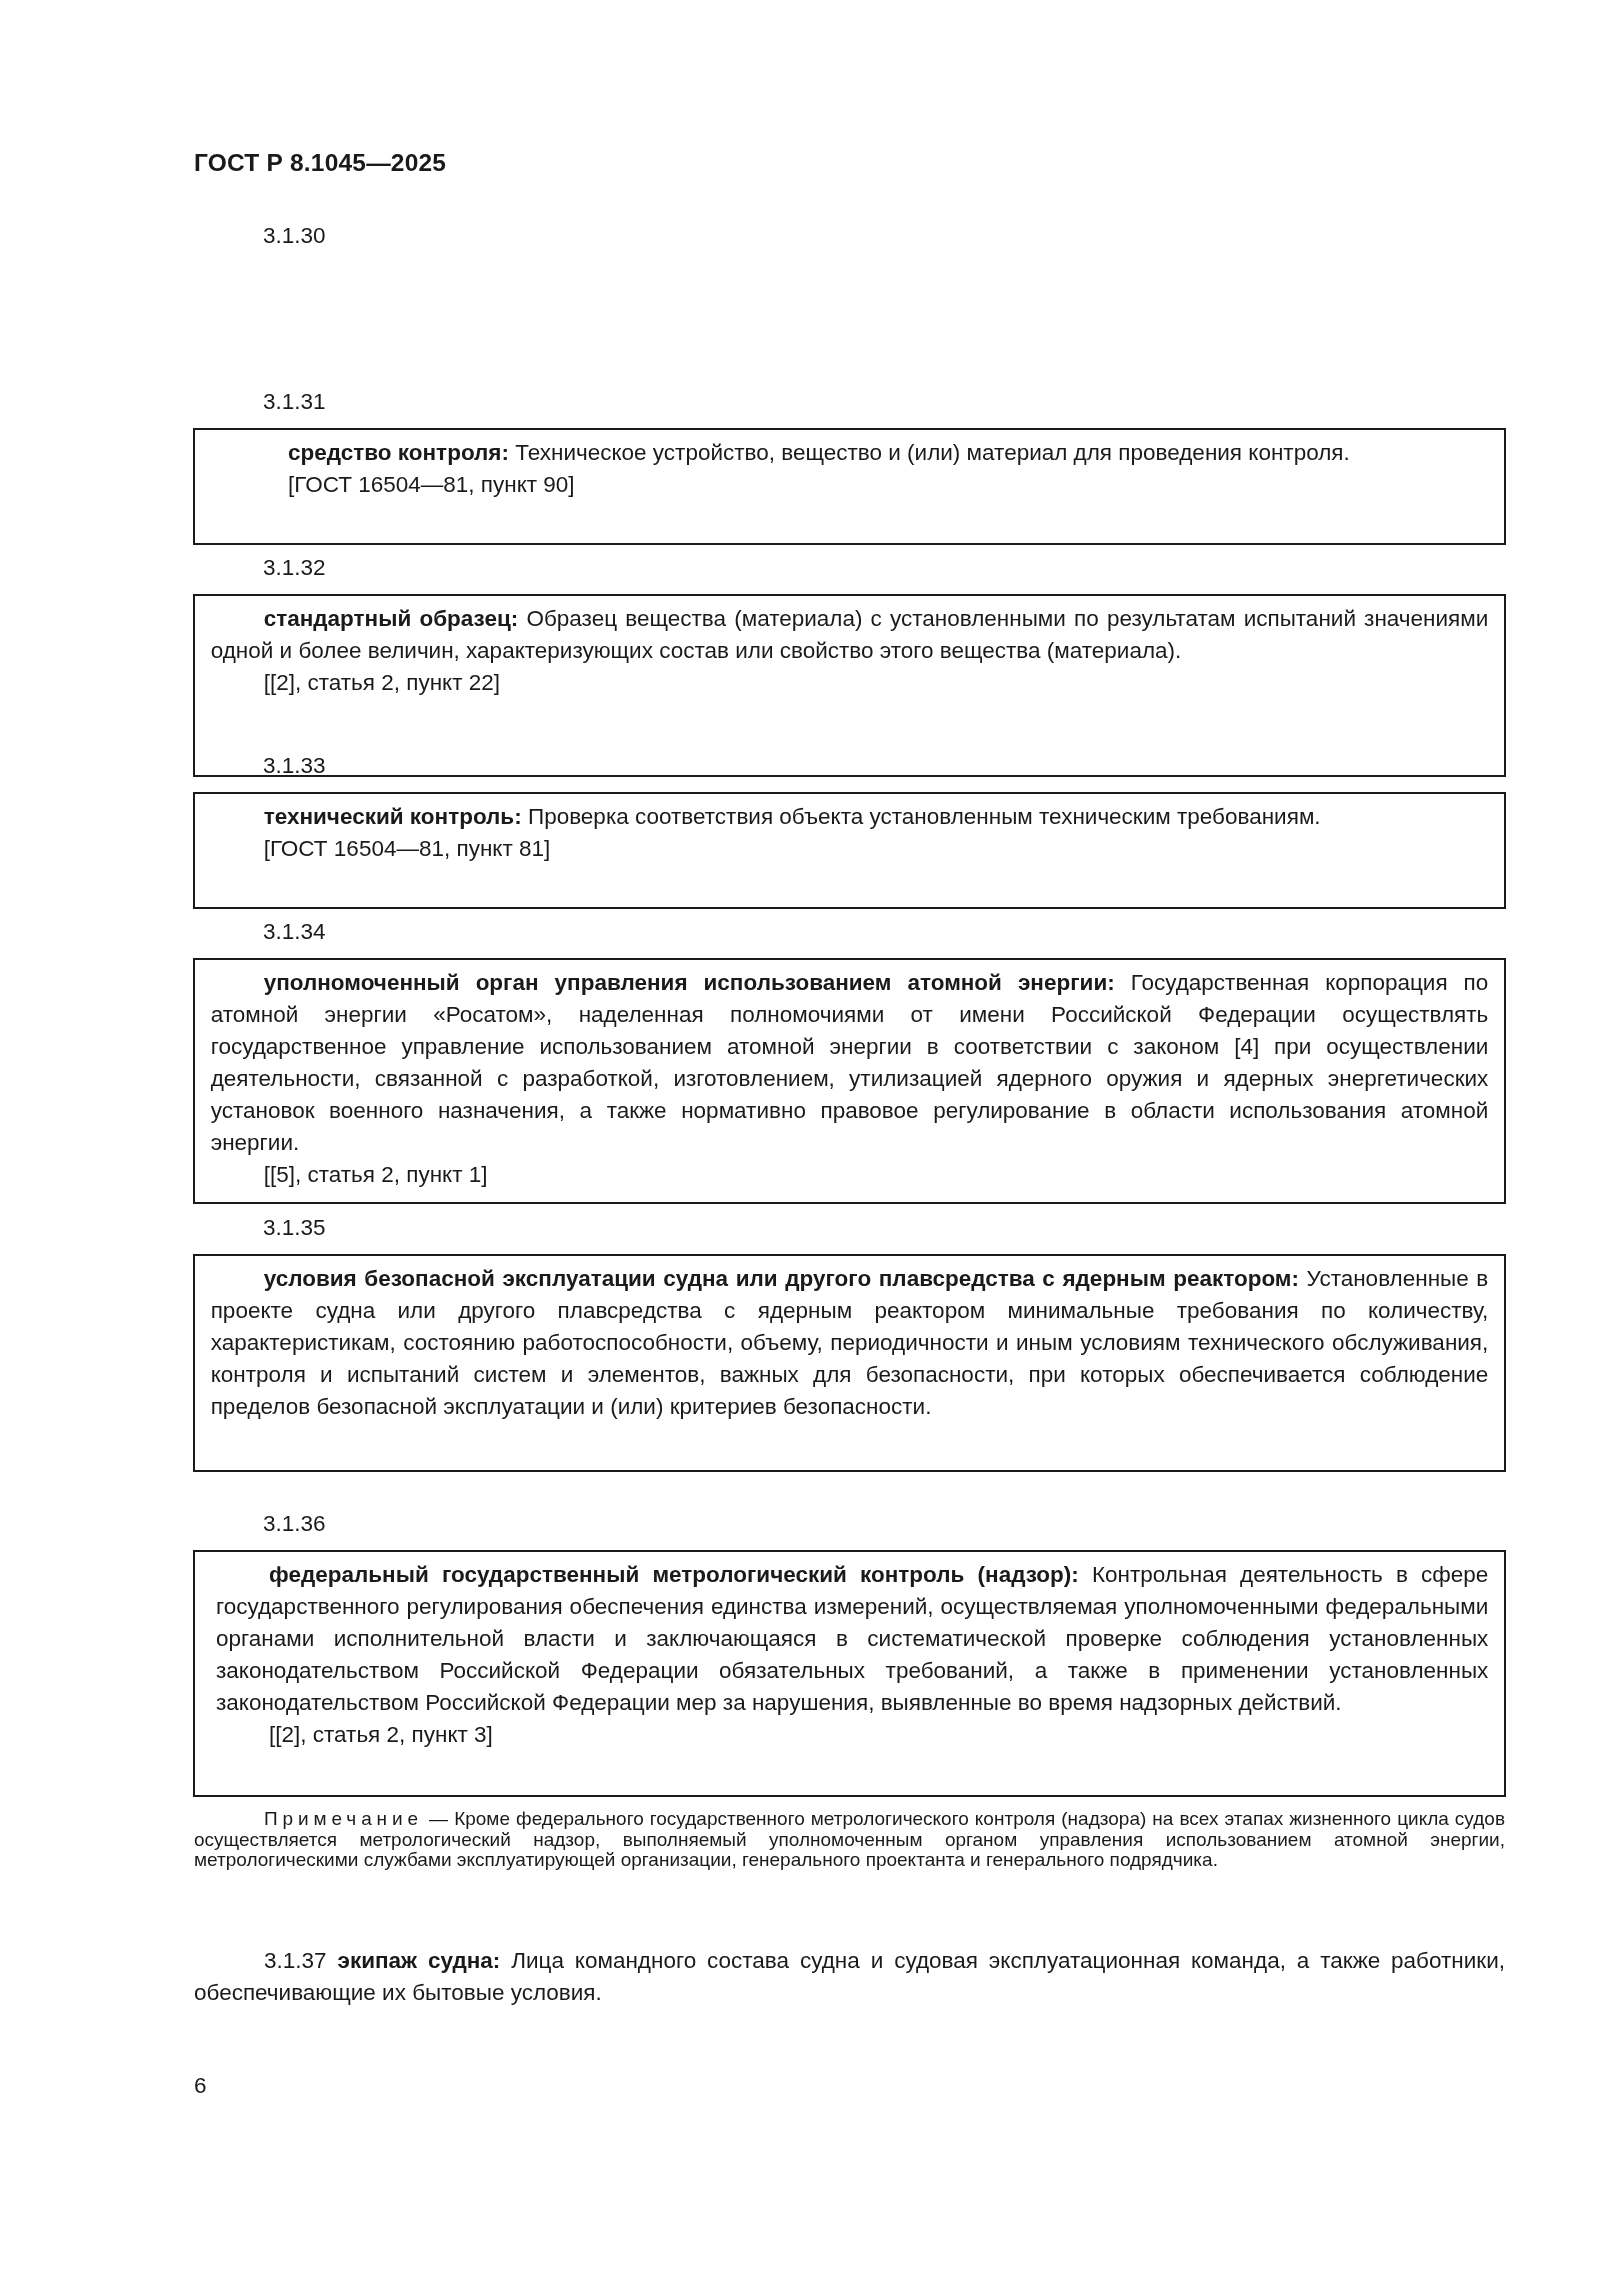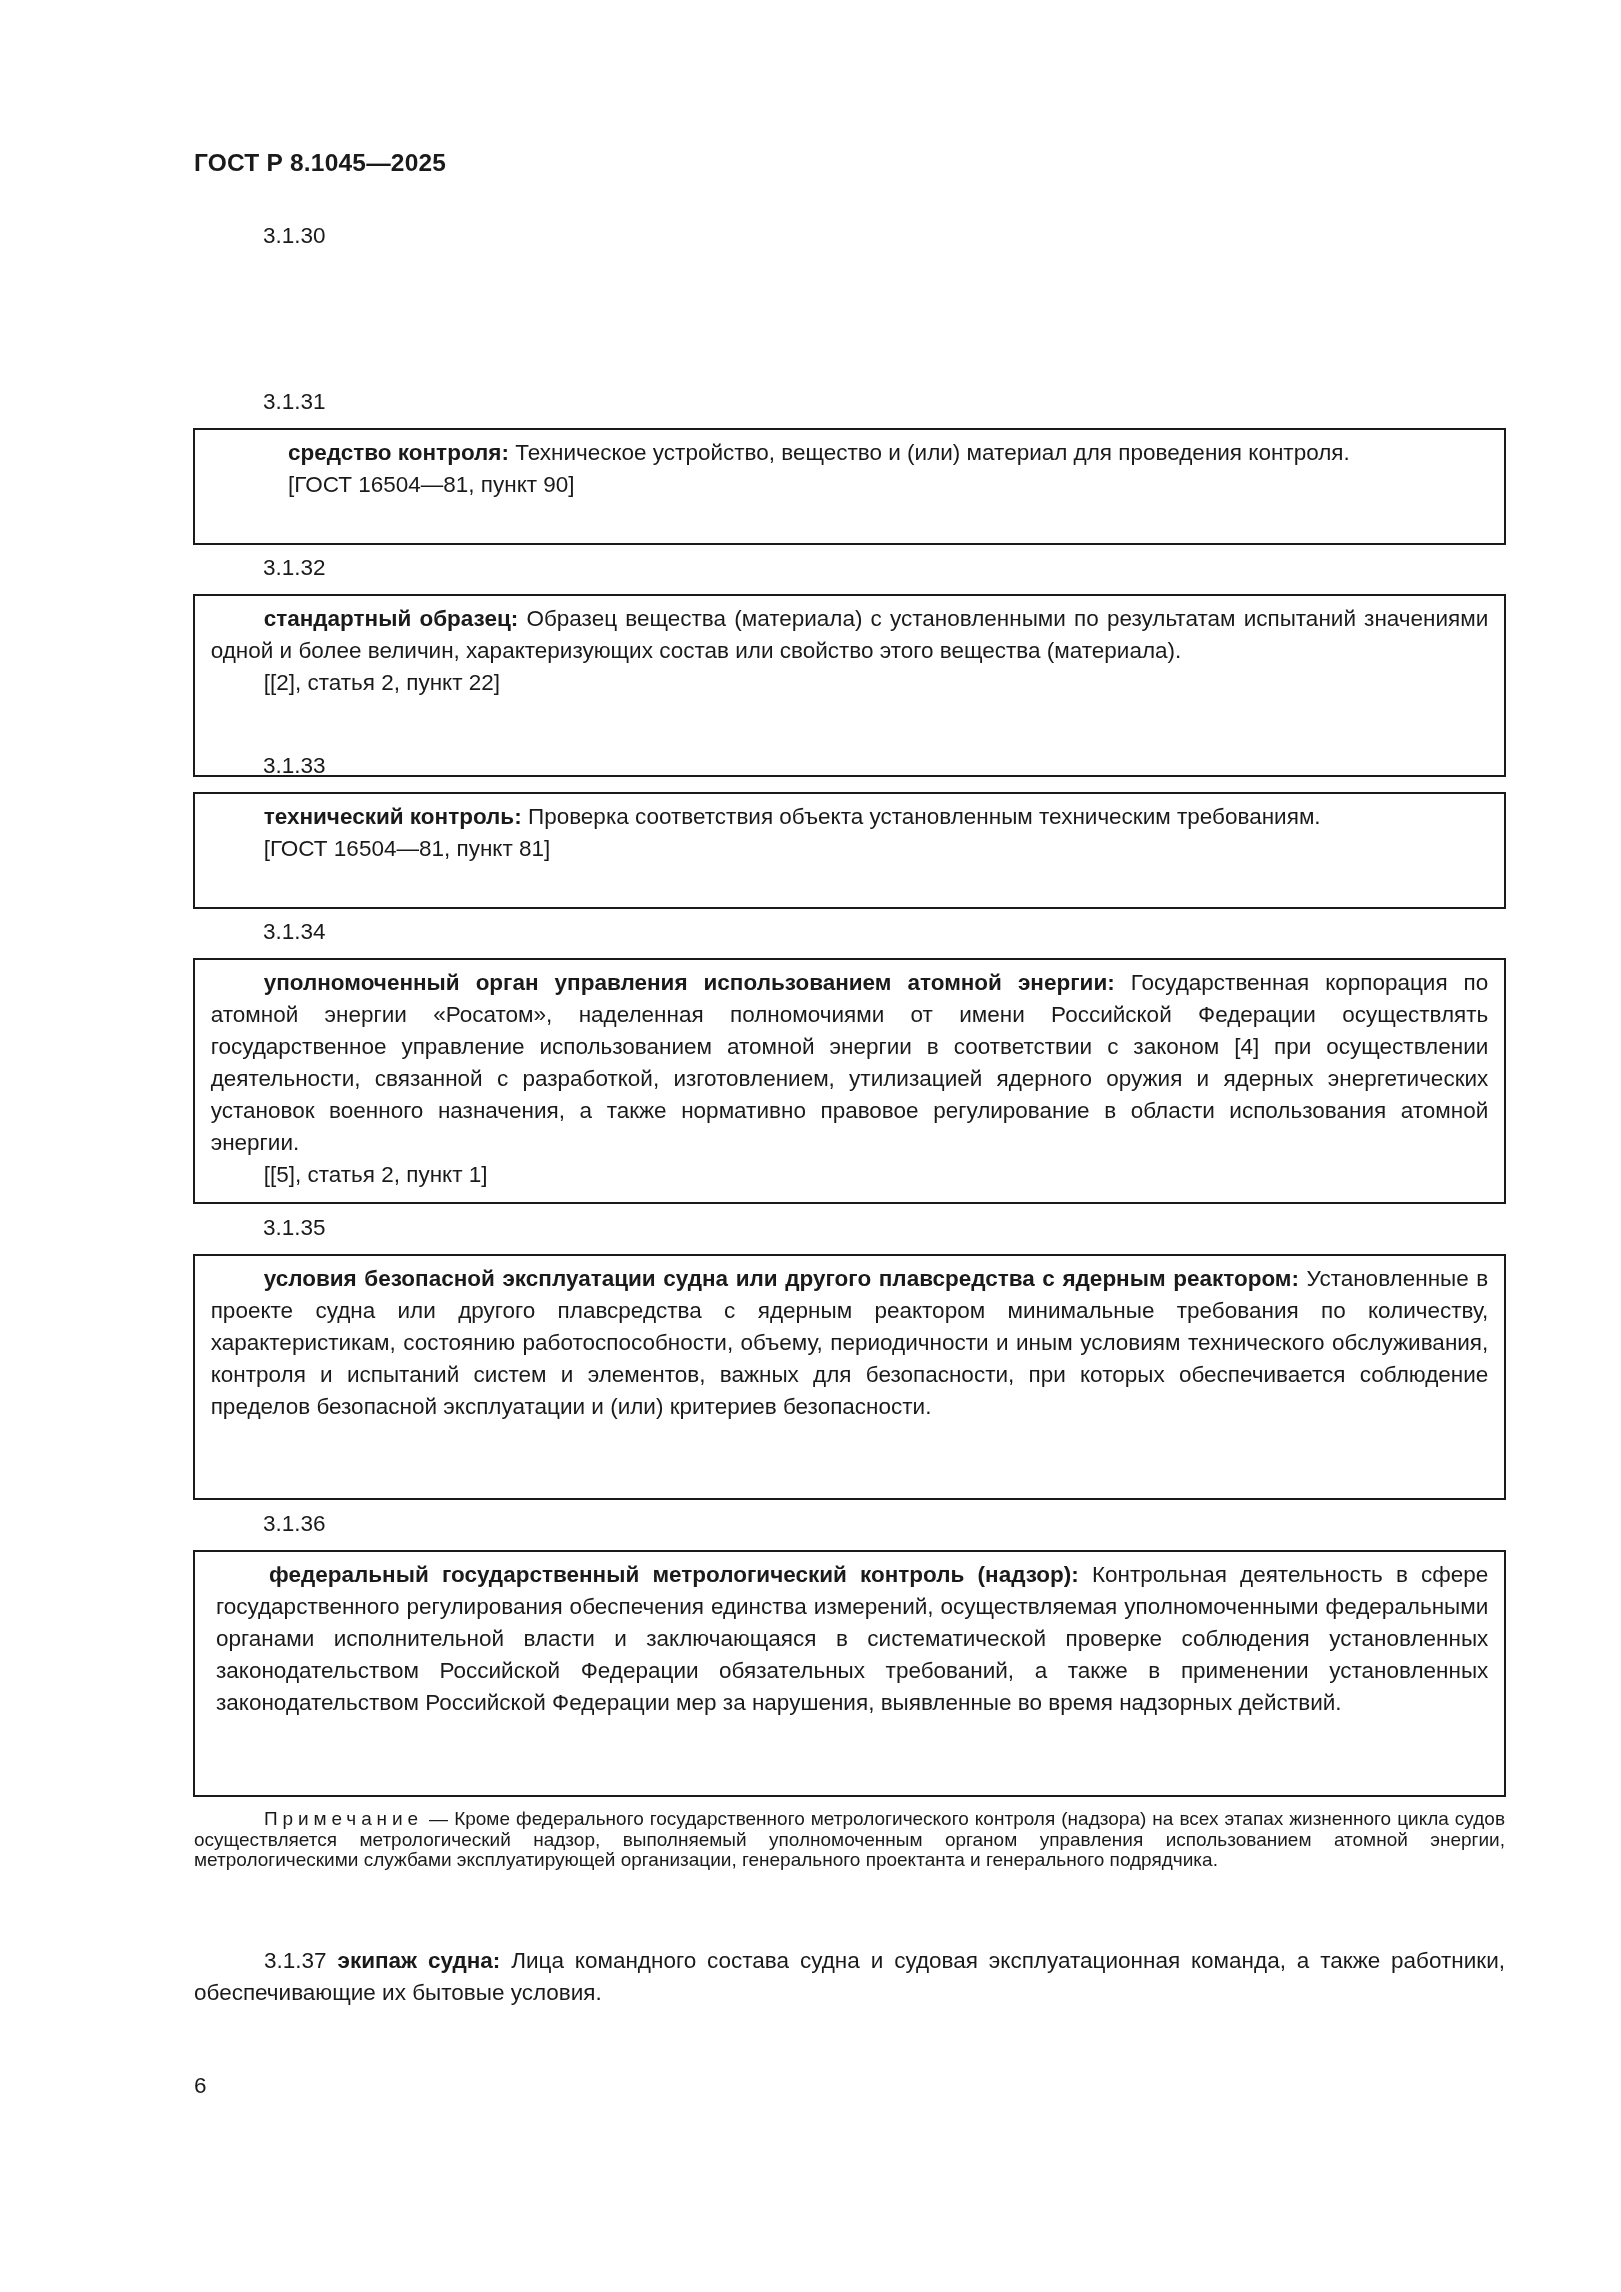--- a/index.html
+++ b/index.html
@@ -125,29 +125,30 @@
 <section class="entry" style="top:916px;">
   <div class="entry-number">3.1.34</div>
   <div class="term-box" style="height:246px;">
     <p><span class="term">уполномоченный орган управления использованием атомной энергии:</span><span> Государственная корпорация по атомной энергии «Росатом», наделенная полномочиями от имени Российской Федерации осуществлять государственное управление использованием атомной энергии в соответствии с законом [4] при осуществлении деятельности, связанной с разработкой, изготовлением, утилизацией ядерного оружия и ядерных энергетических установок военного назначения, а также нормативно правовое регулирование в области использования атомной энергии.</span></p>
     <div class="citation">[[5], статья 2, пункт 1]</div>
   </div>
 </section>
 
 <section class="entry" style="top:1212px;">
   <div class="entry-number">3.1.35</div>
-  <div class="term-box" style="height:246px;">
+  <div class="term-box" style="height:218px;">
     <p><span class="term">условия безопасной эксплуатации судна или другого плавсредства с ядерным реактором:</span><span> Установленные в проекте судна или другого плавсредства с ядерным реактором минимальные требования по количеству, характеристикам, состоянию работоспособности, объему, периодичности и иным условиям технического обслуживания, контроля и испытаний систем и элементов, важных для безопасности, при которых обеспечивается соблюдение пределов безопасной эксплуатации и (или) критериев безопасности.</span></p>
   </div>
 </section>
 
 <section class="entry" style="top:1508px;">
   <div class="entry-number">3.1.36</div>
   <div class="term-box" style="height:247px;padding-left:21px;">
     <p><span class="term">федеральный государственный метрологический контроль (надзор):</span><span> Контрольная деятельность в сфере государственного регулирования обеспечения единства измерений, осуществляемая уполномоченными федеральными органами исполнительной власти и заключающаяся в систематической проверке соблюдения установленных законодательством Российской Федерации обязательных требований, а также в применении установленных законодательством Российской Федерации мер за нарушения, выявленные во время надзорных действий.</span></p>
+    <div class="citation">[[2], статья 2, пункт 3]</div>
   </div>
 </section>
 
 <p class="note"><span class="note-label">Примечание</span><span> — </span><span>Кроме федерального государственного метрологического контроля (надзора) на всех этапах жизненного цикла судов осуществляется метрологический надзор, выполняемый уполномоченным органом управления использованием атомной энергии, метрологическими службами эксплуатирующей организации, генерального проектанта и генерального подрядчика.</span></p>
 
 <p class="paragraph"><span>3.1.37</span> <span class="term">экипаж судна:</span><span> Лица командного состава судна и судовая эксплуатационная команда, а также работники, обеспечивающие их бытовые условия.</span></p>
 
 <div class="page-number">6</div>
 
 

